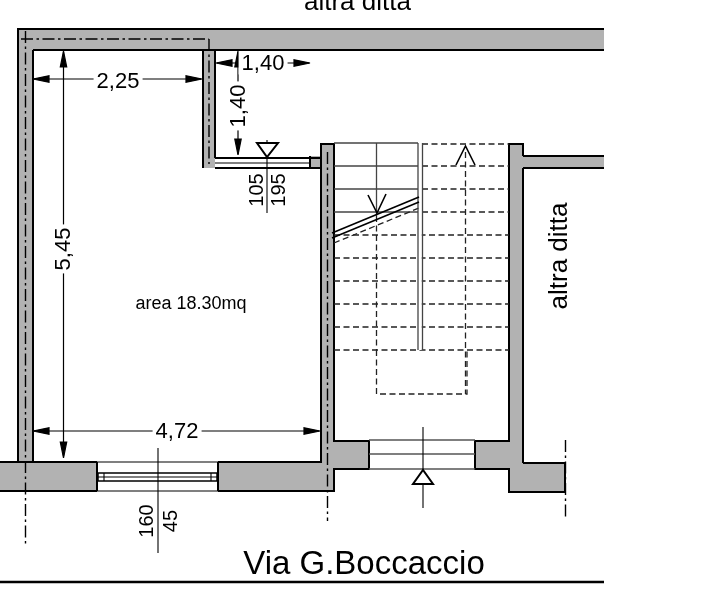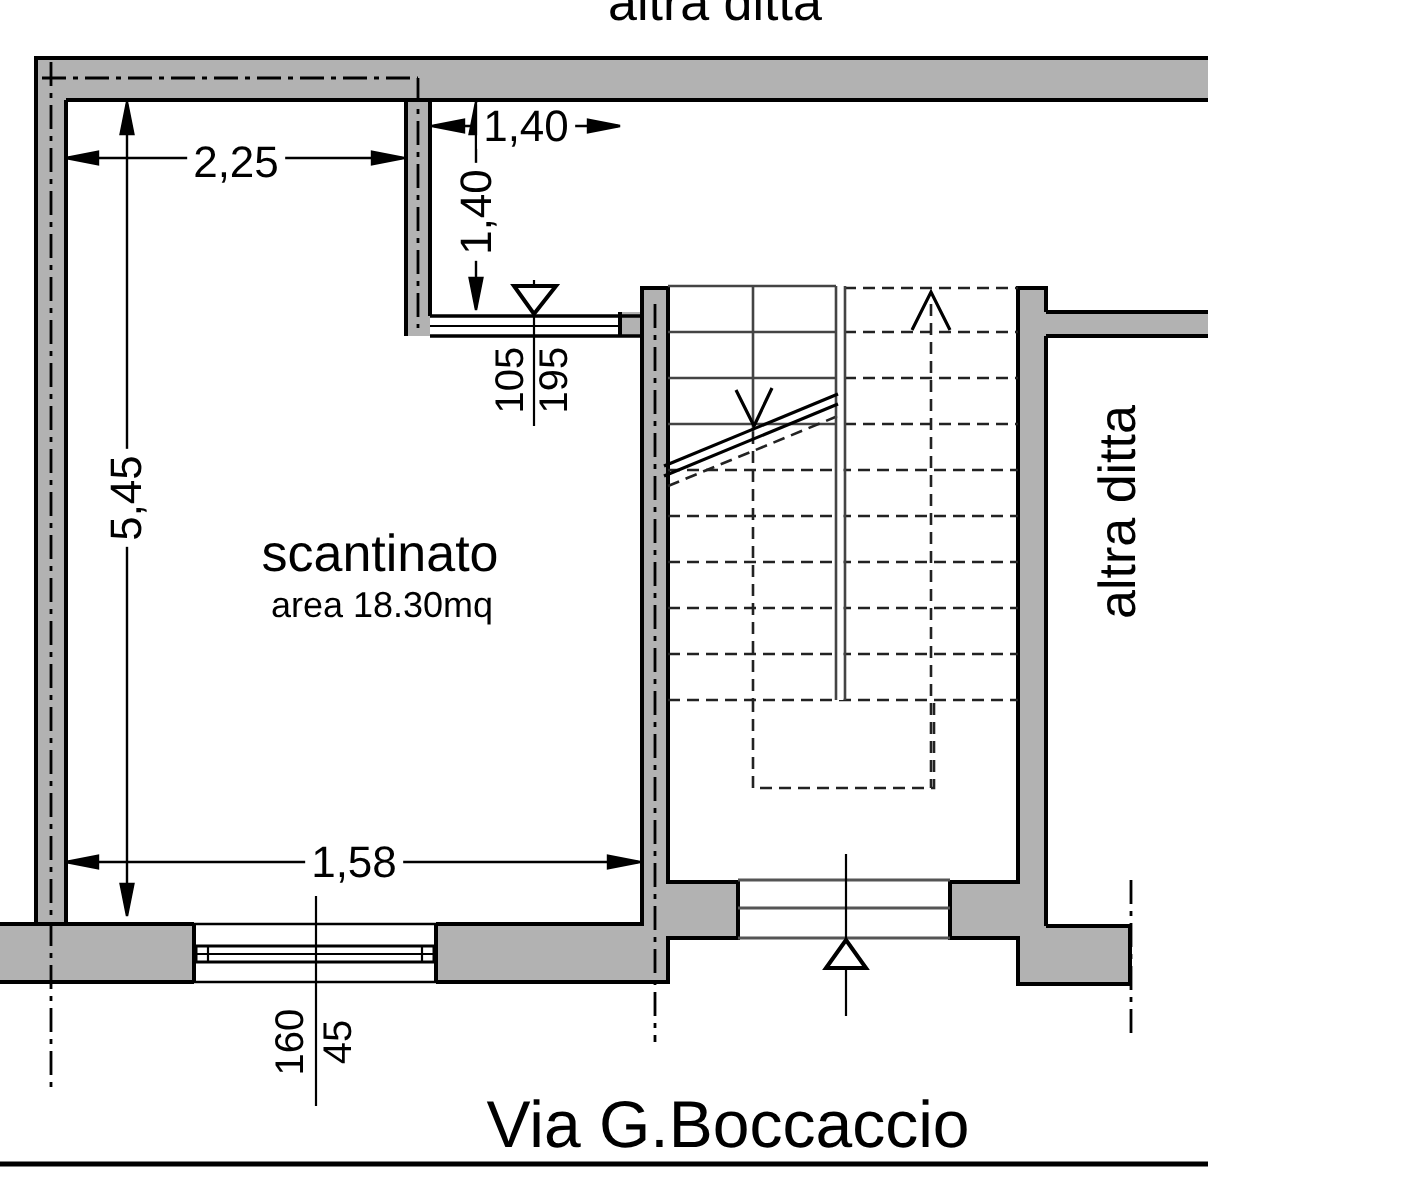--- a/index.html
+++ b/index.html
@@ -179,28 +179,27 @@
 
   <line x1="0" y1="582" x2="710" y2="582" stroke="#000" stroke-width="2.6"></line>
 </svg>
 
   <div class="lbl f26" style="left:304px;top:-12px;">altra ditta</div>
 
   <div class="lbl f26" style="left:684px;top:49px;">altra ditta</div>
 
   <div class="lbl f26 r" style="left:559px;top:256px;">altra ditta</div>
 
-  <div class="lbl" style="left:190px;top:277px;font-size:26px;transform:translate(-50%,-50%);">scantinato</div>
   <div class="lbl" style="left:191px;top:303px;font-size:18px;transform:translate(-50%,-50%);">area 18.30mq</div>
 
   <div class="lbl" style="left:364px;top:563px;font-size:33px;transform:translate(-50%,-50%);">Via G.Boccaccio</div>
 
   <div class="lbl f22 c dimtxt" style="left:118px;top:81px;">2,25</div>
   <div class="lbl f22 r dimtxt" style="left:63px;top:249px;">5,45</div>
-  <div class="lbl f22 c dimtxt" style="left:177px;top:431px;">1,58</div>
+  <div class="lbl f22 c dimtxt" style="left:177px;top:431px;">4,72</div>
   <div class="lbl f22 c dimtxt" style="left:263px;top:63px;">1,40</div>
   <div class="lbl f22 r dimtxt" style="left:238px;top:106px;">1,40</div>
 
   <div class="lbl f20 r" style="left:256px;top:190px;">105</div>
   <div class="lbl f20 r" style="left:278px;top:190px;">195</div>
 
   <div class="lbl f20 r" style="left:146px;top:521px;">160</div>
   <div class="lbl f20 r" style="left:170px;top:521px;">45</div>
 </div>
 

